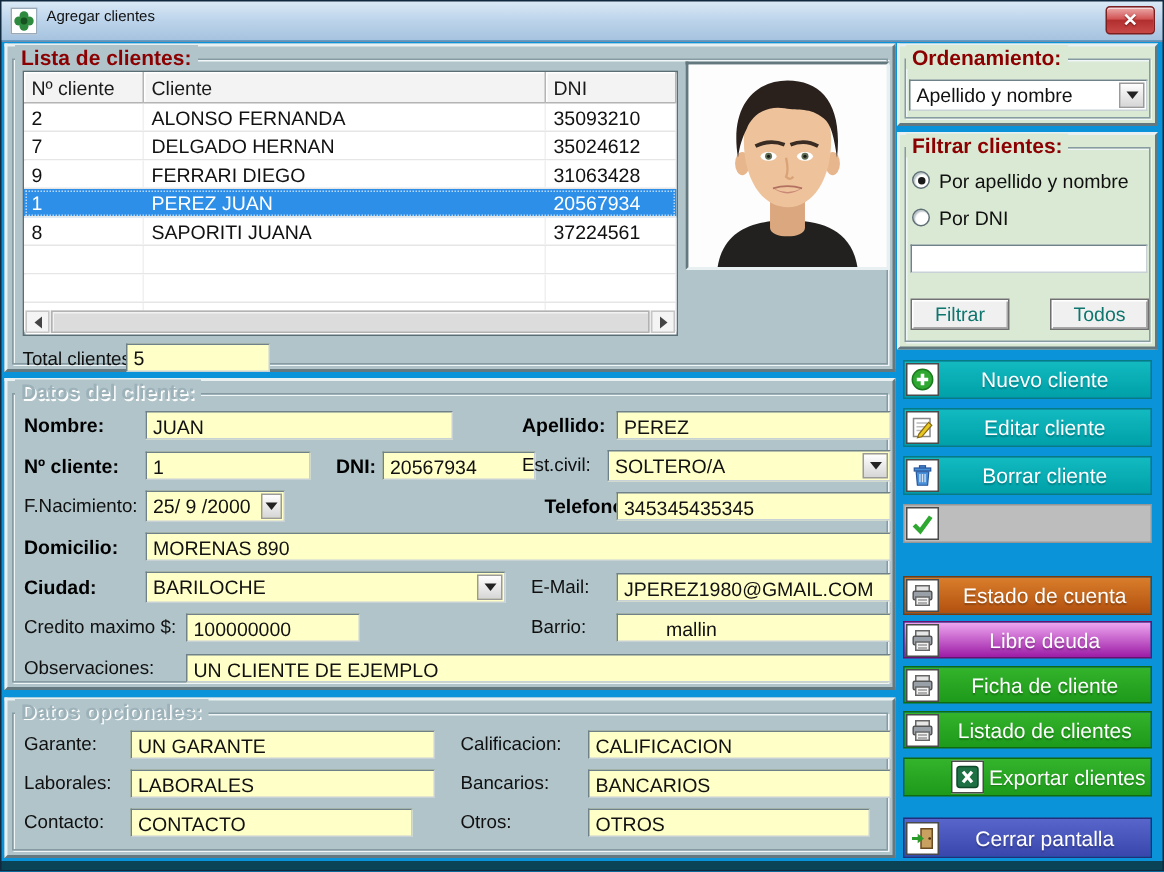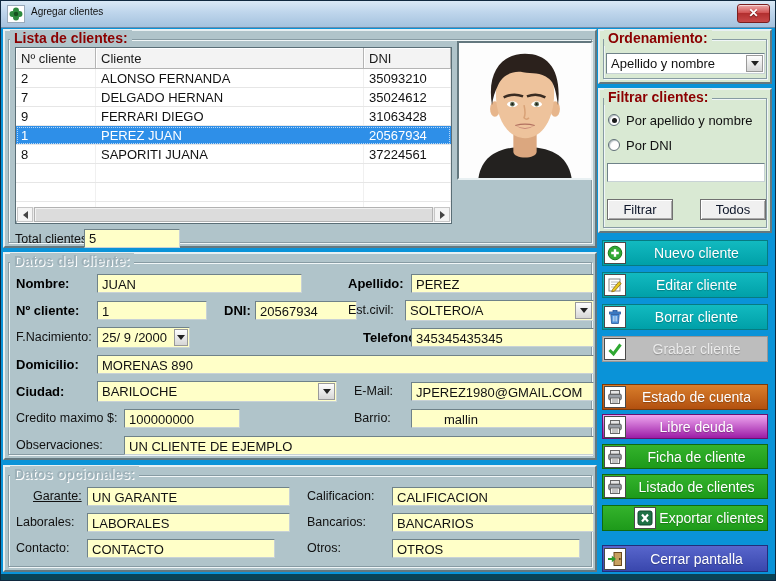--- a/index.html
+++ b/index.html
@@ -68,21 +68,21 @@
   .drop.narrow{width:14px;}
   .tri-d{width:0;height:0;border-left:4px solid transparent;border-right:4px solid transparent;border-top:5px solid #222;}
 
   
   .radio{position:absolute;width:12px;height:12px;border-radius:50%;background:#fff;
     border:1px solid #5f6f76;box-shadow:inset 1px 1px 1px #b8c2c6;}
   .radio.checked::after{content:"";display:block;width:5px;height:5px;margin:2.5px;border-radius:50%;background:#1a1a1a;}
   .rlabel{position:absolute;font-size:13px;color:#101010;white-space:nowrap;}
   .gbtn{position:absolute;width:66px;height:21px;background:#f0f0f0;
     border:1px solid #707070;box-shadow:inset 1px 1px 0 #fff, inset -1px -1px 0 #a8a8a8;
-    font-size:13px;color:#0f172a;text-align:center;line-height:19px;}
+    font-size:13px;color:#0f766e;text-align:center;line-height:19px;}
 
   
   .abtn{position:absolute;left:602px;width:166px;height:26px;border:1px solid #0e3f4a;
     display:flex;align-items:center;color:#fff;font-size:14px;}
   .abtn .ibox{width:22px;height:22px;background:#fff;border:1px solid #4a4a4a;margin-left:1px;flex:none;
     display:flex;align-items:center;justify-content:center;}
   .abtn .txt{flex:1;text-align:center;text-shadow:0 1px 1px rgba(0,0,0,.25);}
   .b-teal{background:linear-gradient(180deg,#12bac0,#00a0a8);border-color:#067b82;}
   .b-disabled{background:#bdbdbd;border-color:#969696;color:#ebebeb;}
   .b-orange{background:linear-gradient(180deg,#d97e2b,#b2500f);border-color:#7a3a0a;}
@@ -274,21 +274,21 @@
   <input class="yfield" style="left: 406px; top: 155px; width: 183px; padding-left: 32px;" value="mallin">
 
   <span class="lbl" style="left:11px;top:184px;">Observaciones:</span>
   <input class="yfield" style="left: 119px; top: 182px; width: 470px;" value="UN CLIENTE DE EJEMPLO">
 </div>
 
 <div class="panel p-grey" style="left:3px;top:465px;width:594px;height:107px;">
   <div class="gbline"></div>
   <span class="gb-title t-emboss" style="left:5px;top:-1px;">Datos opcionales:</span>
 
-  <span class="lbl" style="left:28px;top:22px;text-decoration:underline;">Garante:</span>
+  <span class="lbl" style="left:11px;top:22px;">Garante:</span>
   <input class="yfield" style="left: 82px; top: 20px; width: 203px;" value="UN GARANTE">
   <span class="lbl" style="left:302px;top:22px;">Calificacion:</span>
   <input class="yfield" style="left: 387px; top: 20px; width: 202px;" value="CALIFICACION">
 
   <span class="lbl" style="left:11px;top:48px;">Laborales:</span>
   <input class="yfield" style="left: 82px; top: 46px; width: 203px;" value="LABORALES">
   <span class="lbl" style="left:302px;top:48px;">Bancarios:</span>
   <input class="yfield" style="left: 387px; top: 46px; width: 202px;" value="BANCARIOS">
 
   <span class="lbl" style="left:11px;top:74px;">Contacto:</span>
@@ -326,21 +326,20 @@
       </svg>
   </span>
   <span class="txt">Borrar cliente</span>
 </div>
 <div class="abtn b-disabled" style="top:336px;">
   <span class="ibox">
     <svg width="16" height="16" viewBox="0 0 16 16">
         <path d="M2.5 9 L6.5 13 L13.5 3.5" stroke="#2fa832" stroke-width="3" fill="none"></path>
       </svg>
   </span>
-  <span class="txt">Grabar cliente</span>
 </div>
 
 <div class="abtn b-orange" style="top:384px;">
   <span class="ibox">
     <svg width="16" height="16" viewBox="0 0 16 16">
         <rect x="3.5" y="1.5" width="9" height="4" fill="#e6e6e6" stroke="#666"></rect>
         <rect x="1.8" y="5.2" width="12.4" height="5.6" rx="1" fill="#9aa0a8" stroke="#555"></rect>
         <rect x="3.5" y="9" width="9" height="5.5" fill="#f2f2f2" stroke="#666"></rect>
         <path d="M5 11h6M5 13h6" stroke="#999"></path>
       </svg>

